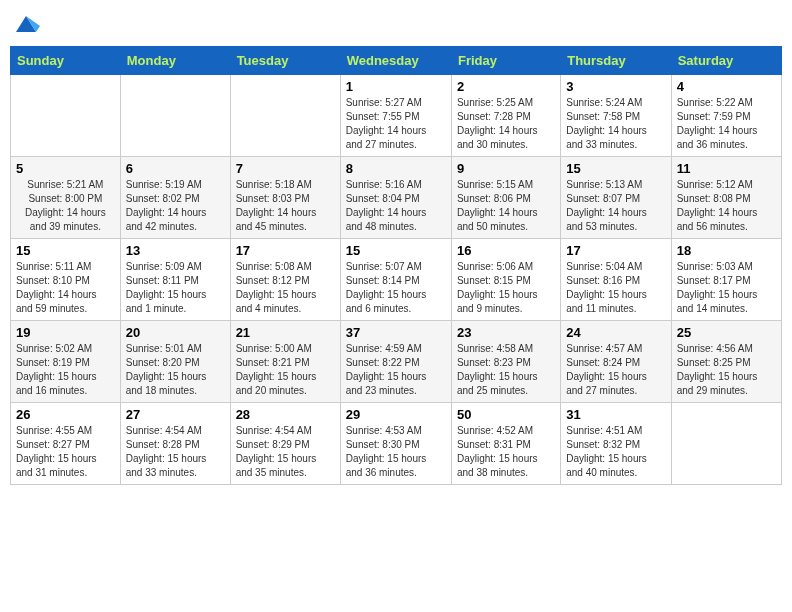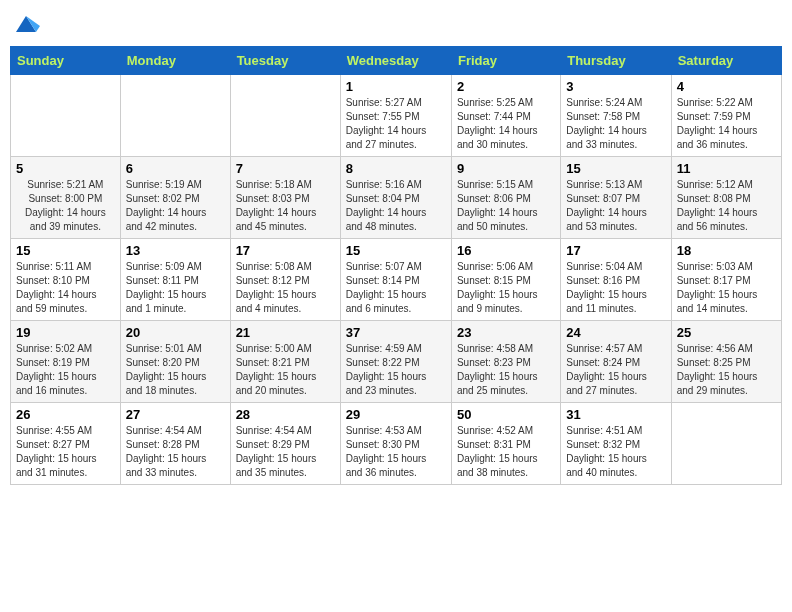--- a/index.html
+++ b/index.html
@@ -130,21 +130,21 @@
         <td>
           <div class="day-number">1</div>
           <div class="day-info" style="white-space: pre-line;">Sunrise: 5:27 AM
 Sunset: 7:55 PM
 Daylight: 14 hours
 and 27 minutes.</div>
         </td>
         <td>
           <div class="day-number">2</div>
           <div class="day-info" style="white-space: pre-line;">Sunrise: 5:25 AM
-Sunset: 7:44 PM
+Sunset: 7:28 PM
 Daylight: 14 hours
 and 30 minutes.</div>
         </td>
         <td>
           <div class="day-number">3</div>
           <div class="day-info" style="white-space: pre-line;">Sunrise: 5:24 AM
 Sunset: 7:58 PM
 Daylight: 14 hours
 and 33 minutes.</div>
         </td>

